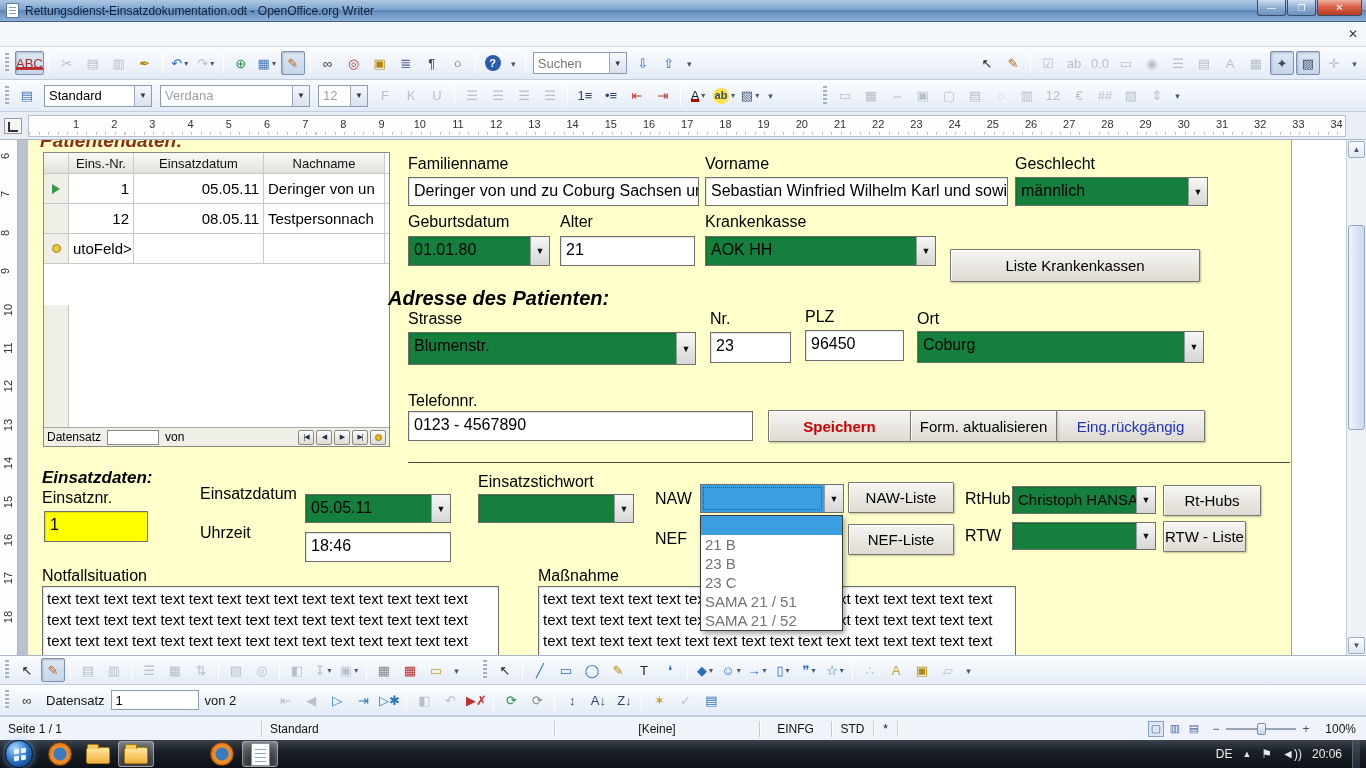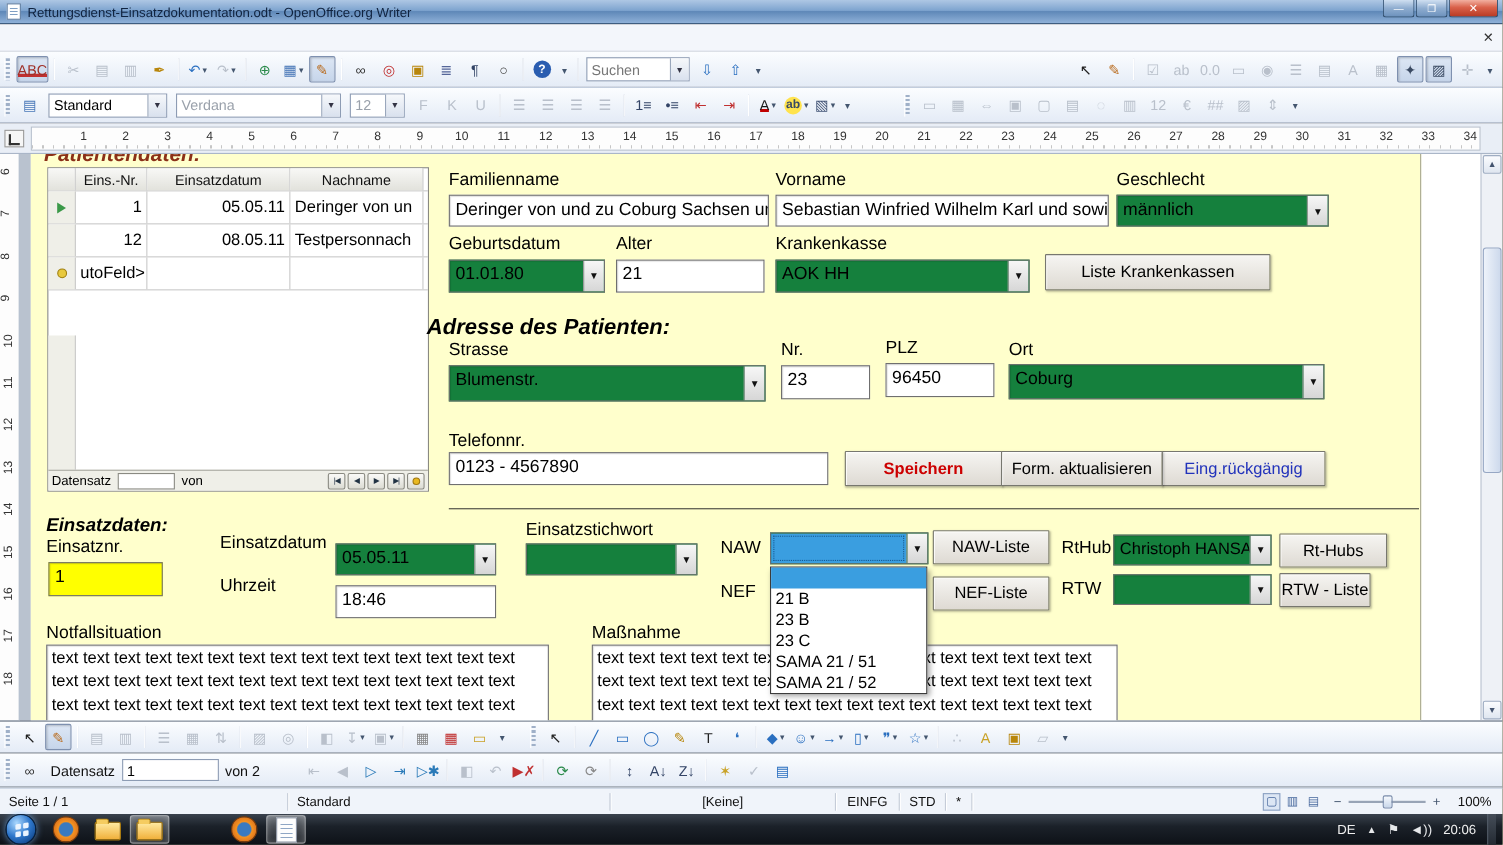--- a/index.html
+++ b/index.html
@@ -74,21 +74,21 @@
  font-size:16px;color:#000;padding:4px 4px 0 5px;overflow:hidden;white-space:nowrap}
 .combo{position:absolute;background:#15803d;border:1px solid #6f6f6f;box-shadow:inset 1px 1px 1px rgba(0,0,0,.12);overflow:hidden}
 .combo .val{position:absolute;left:0;top:0;right:19px;bottom:0;font-size:16px;padding:4px 2px 0 5px;overflow:hidden;white-space:nowrap}
 .combo .cbtn2{position:absolute;right:0;top:0;bottom:0;width:19px;background:linear-gradient(#f7f7f7,#d6d6d6);
  border-left:1px solid #9a9a9a;display:flex;align-items:center;justify-content:center;font-size:9px;color:#111}
 .combo.openblue .val{background:#3a9ee0;outline:1px dotted #16598f;outline-offset:-3px}
 .btn3d{position:absolute;background:linear-gradient(#f6f5f2,#dedad3);border:1px solid #77776f;border-radius:1px;
  box-shadow:inset 1px 1px 0 rgba(255,255,255,.8),1px 1px 2px rgba(0,0,0,.25);
  display:flex;align-items:center;justify-content:center;font-size:15px;color:#000;white-space:nowrap}
 .ddl{position:absolute;background:#fff;border:1px solid #3c3c3c;box-shadow:2px 3px 5px rgba(0,0,0,.35);z-index:20}
-.ddl .ddl-item{display:block;height:19px;line-height:19px;font-size:15px;padding:0 4px;color:#000000;white-space:nowrap;overflow:hidden}
+.ddl .ddl-item{display:block;height:19px;line-height:19px;font-size:15px;padding:0 4px;color:#737373;white-space:nowrap;overflow:hidden}
 .ddl .ddl-item:first-child{background:#3a9ee0}
 .bigtext{position:absolute;background:#fff;border:1px solid #6f6f6f;box-shadow:inset 1px 1px 1px rgba(0,0,0,.12);
  font-size:15px;line-height:21px;color:#000;padding:1px 4px;overflow:hidden}
 .sepline{position:absolute;height:1px;background:#44443c}
 
 
 #ptable{position:absolute;left:43px;top:12px;width:347px;height:295px;background:#fff;border:1px solid #8a8a82}
 .trow{display:flex;border-bottom:1px solid #c9c9c9}
 .tc{border-right:1px solid #c9c9c9;overflow:hidden;white-space:nowrap;font-size:15px;padding:0 4px;display:flex;align-items:center}
 .tc.sel{width:25px;background:#efefe8;justify-content:center;padding:0}
@@ -556,21 +556,21 @@
 
     <div class="lbl" style="left:560px;top:73px">Alter</div>
     <div class="field" style="left:560px;top:96px;width:135px;height:30px">21</div>
 
     <div class="lbl" style="left:705px;top:73px">Krankenkasse</div>
     <div class="combo" style="left:705px;top:96px;width:231px;height:30px">
       <span class="val">AOK HH</span>
       <span class="cbtn2">▼</span>
     </div>
 
-    <div class="btn3d" style="left:950px;top:91px;width:205px;height:33px">Liste Krankenkassen</div>
+    <div class="btn3d" style="left:950px;top:109px;width:250px;height:33px">Liste Krankenkassen</div>
 
     <div class="head-ital lbl" style="left:388px;top:147px;font-size:20px;font-weight:bold;font-style:italic">Adresse des Patienten:</div>
 
     <div class="lbl" style="left:408px;top:170px">Strasse</div>
     <div class="combo" style="left:408px;top:192px;width:288px;height:33px">
       <span class="val">Blumenstr.</span>
       <span class="cbtn2">▼</span>
     </div>
 
     <div class="lbl" style="left:710px;top:170px">Nr.</div>
@@ -851,21 +851,21 @@
         <span class="tbi">
           <span class="gl" style="color: rgb(42, 111, 192);">▤</span>
         </span>
       </span>
   </div>
 
   <div id="statusbar">
     <span class="szone" style="width:262px">Seite 1 / 1</span>
     <span class="szone" style="width:293px">Standard</span>
     <span class="szone" style="width:205px;justify-content:center">[Keine]</span>
-    <span class="szone" style="width:58px;justify-content:center">EINFG</span>
+    <span class="szone" style="width:72px;justify-content:center">EINFG</span>
     <span class="szone" style="width:42px;justify-content:center">STD</span>
     <span class="szone" style="width:24px;justify-content:center">*</span>
     <span style="flex:1"></span>
     <span class="views">
       <span class="vicon act">▢</span>
       <span class="vicon">▥</span>
       <span class="vicon">▤</span>
     </span>
     <span id="zoomslider">
       <span class="zbtn">−</span>

